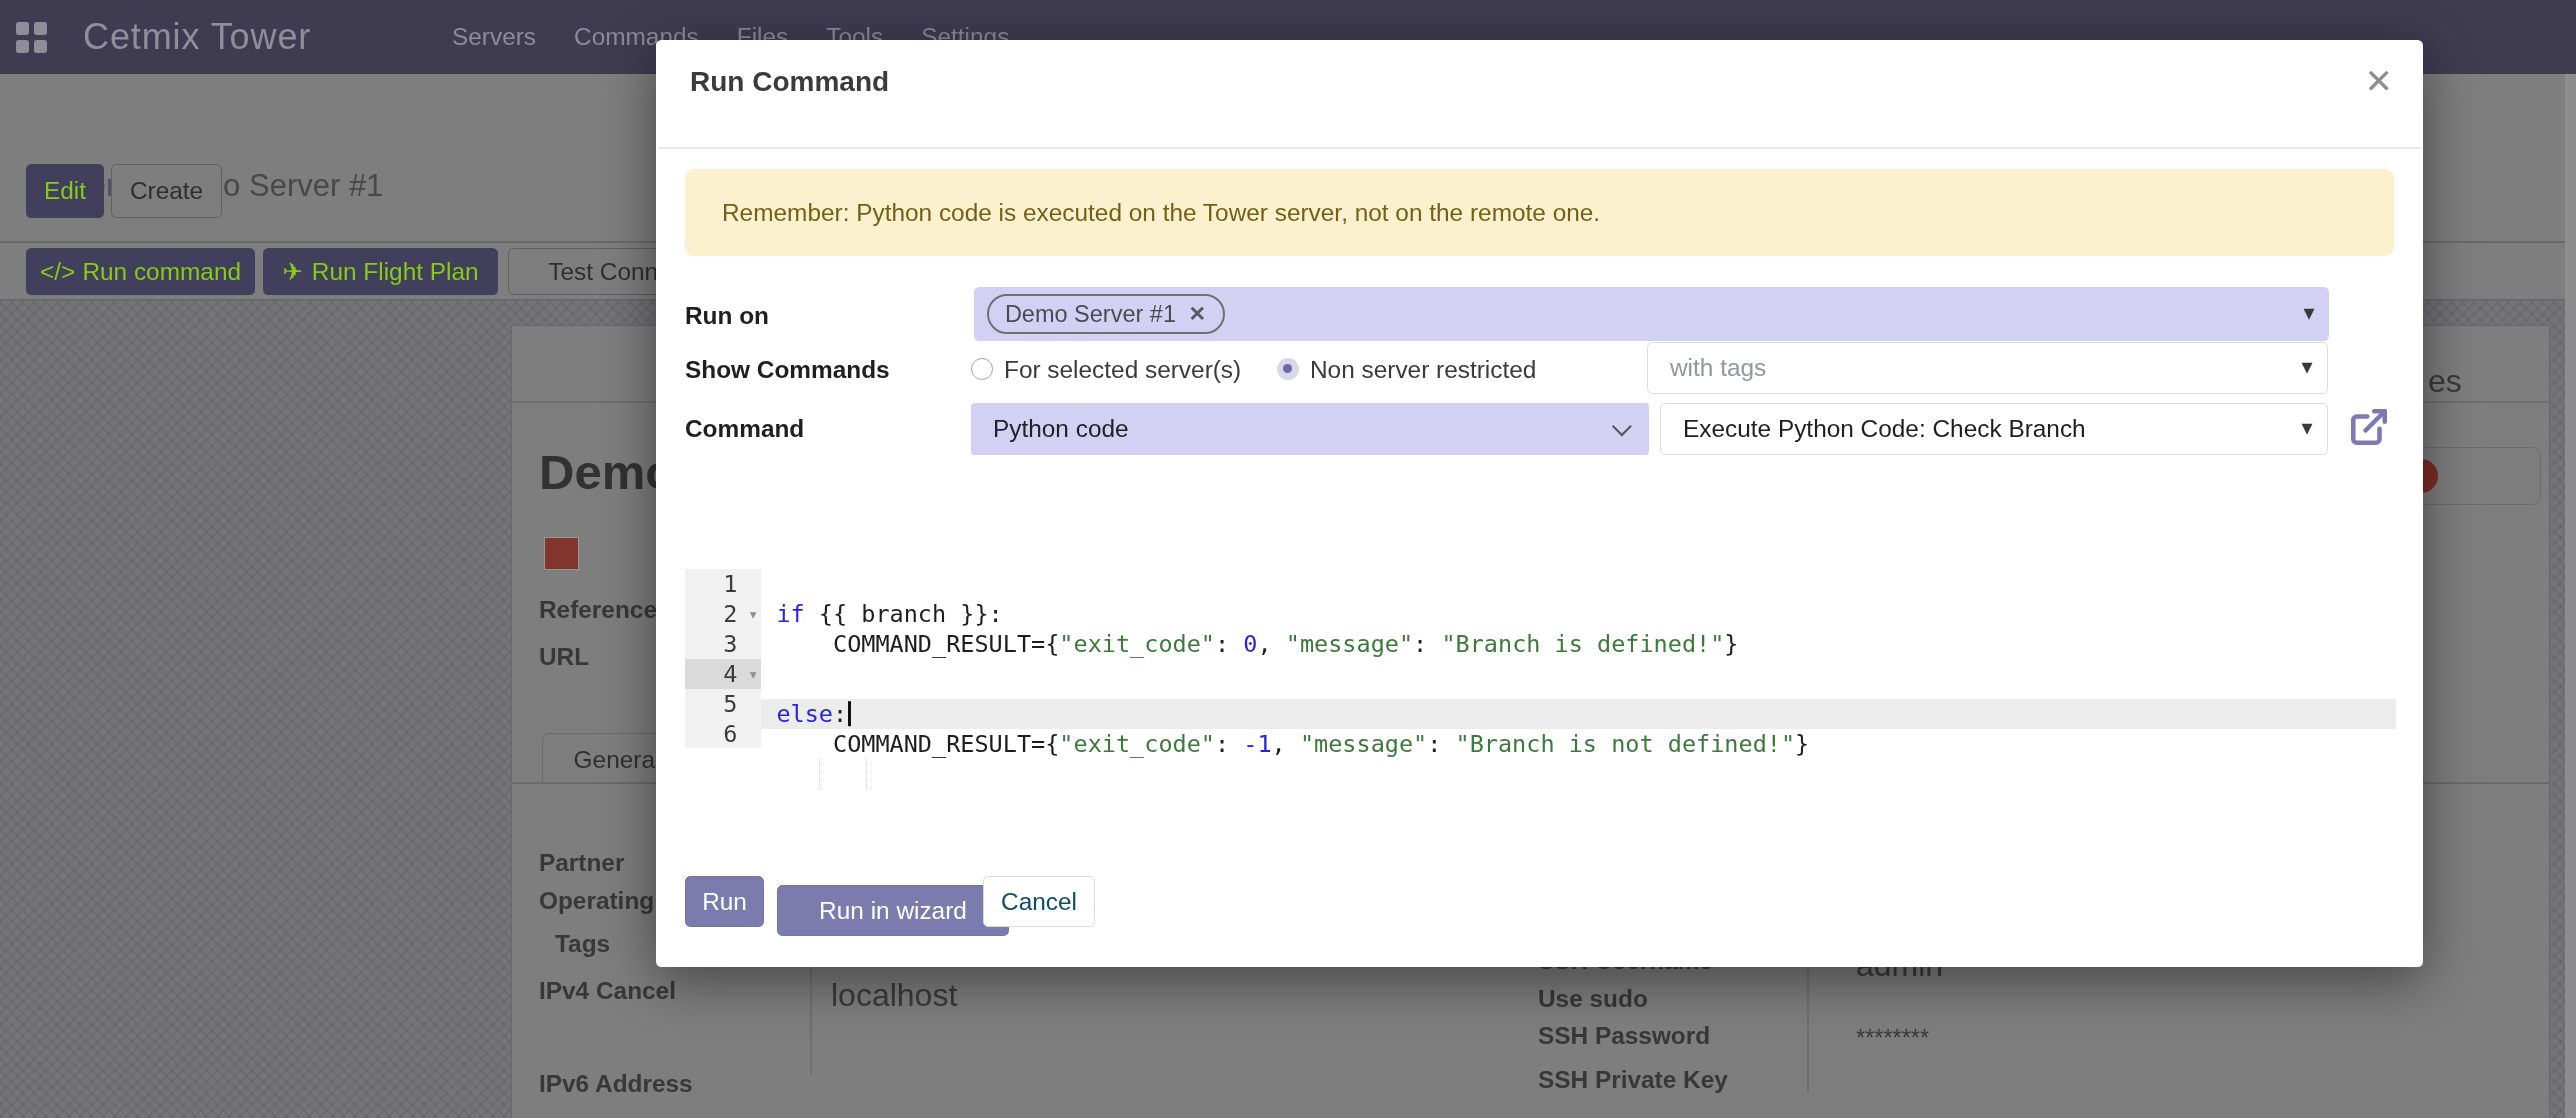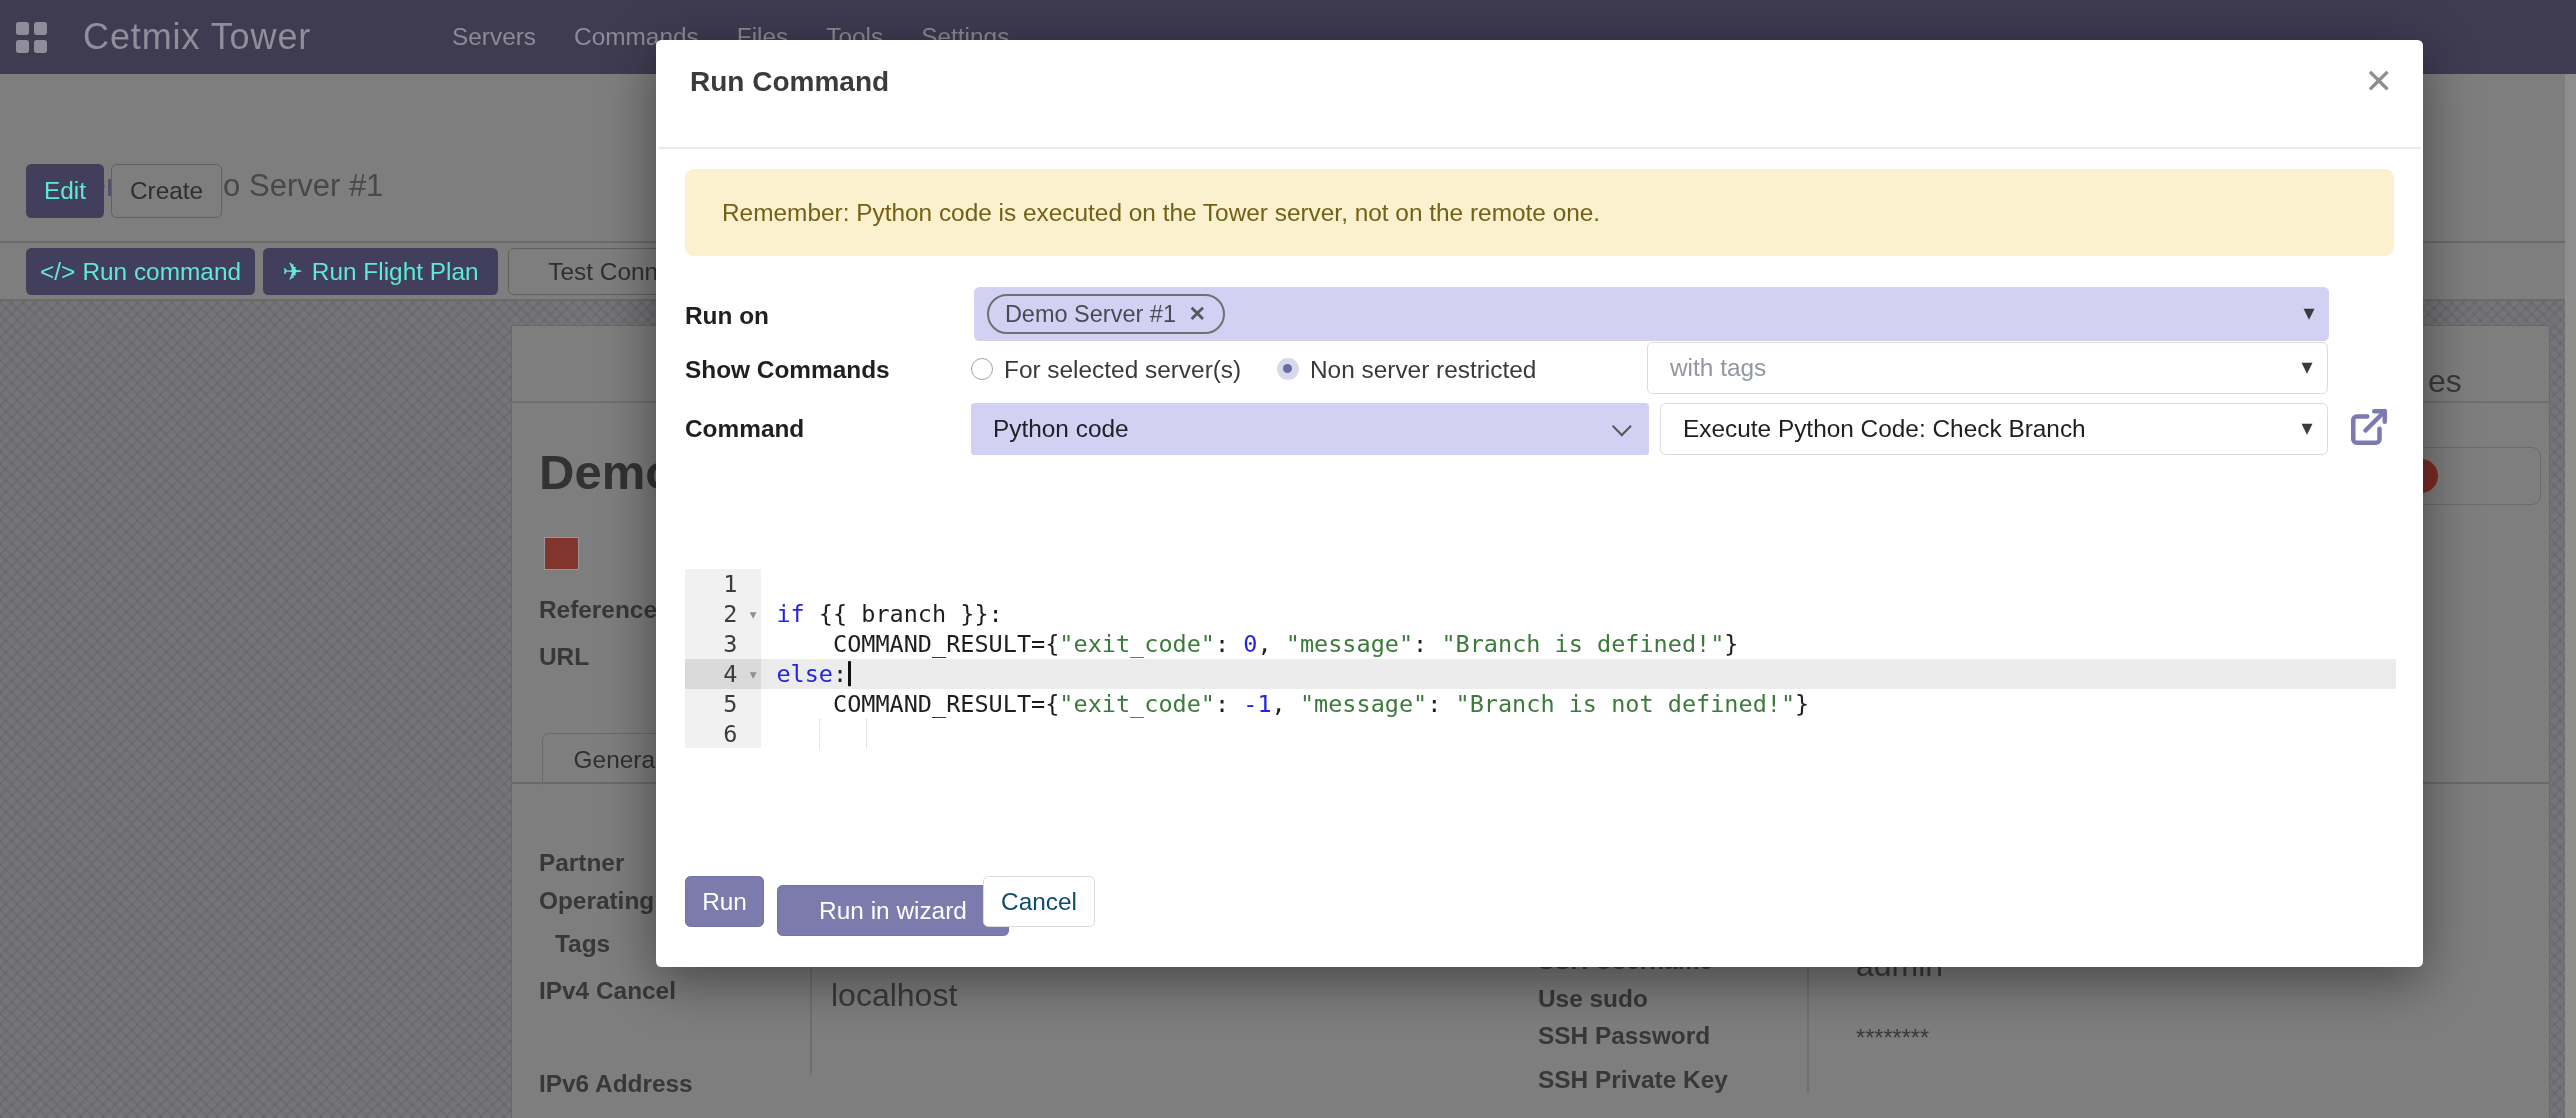--- a/index.html
+++ b/index.html
@@ -18,21 +18,21 @@
   .topmenu span{font-size:24.4px;color:#8D8B97;cursor:pointer;white-space:nowrap;}
 
   .crumbbar{left:0;top:74px;width:2576px;height:167px;background:#7E7E7E;}
   .breadcrumb{left:25px;top:94px;font-size:31px;white-space:nowrap;}
   .bc-section{color:#504C69;cursor:pointer;}
   .bc-sep{color:#5A5A5A;}
   .bc-record{color:#484848;}
 
   .btn{display:flex;align-items:center;justify-content:center;border-radius:5.4px;
        font-size:24.4px;cursor:pointer;box-sizing:border-box;white-space:nowrap;}
-  .btn-dim-primary{background:#413F5B;color:#5eead4;}
+  .btn-dim-primary{background:#413F5B;color:#84cc16;}
   .btn-dim-secondary{background:#7E7E7E;border:1.8px solid #606060;color:#2F2F2F;}
 
   .hr-line{left:0;width:2576px;height:1.8px;background:#6A6A6A;}
   .actionsrow{left:0;top:243px;width:2576px;height:56px;background:#7E7E7E;}
 
   .hatch{left:0;top:301px;width:2576px;height:817px;background-color:#757479;
     background-image:
       repeating-linear-gradient(45deg, rgba(0,0,0,0.055) 0 2.7px, transparent 2.7px 8.1px),
       repeating-linear-gradient(135deg, rgba(0,0,0,0.055) 0 2.7px, transparent 2.7px 8.1px);}
   .card{left:511px;top:325px;width:2039px;height:793px;background:#7E7E7E;
@@ -97,21 +97,21 @@
           font-family:"DejaVu Sans Mono",monospace;font-size:23.5px;}
   .gutter{position:absolute;left:0;top:0;width:76px;height:179px;background:#F1F1F1;}
   .gut-row{position:relative;height:30px;line-height:30px;text-align:right;
            padding-right:23.5px;color:#3C3C3C;box-sizing:border-box;}
   .gut-row.active{background:#DADADA;}
   .fold{position:absolute;right:4.5px;top:0.9px;font-size:13.5px;color:#8F8F8F;
         font-family:"Liberation Sans",sans-serif;cursor:pointer;}
   .code-area{position:absolute;left:76px;top:0;width:1635px;height:179px;cursor:text;}
   .code-line{position:relative;height:30px;line-height:30px;padding-left:15.4px;
              white-space:pre;color:#1E1E1E;}
-  .code-line.active{background:#ECECEC;}
+  .code-line.active{background:#ECECEC;margin-top:40px;}
   .code-line span{white-space:pre;}
   .tk-kw{color:#2525E0;}
   .tk-str{color:#3C7A3C;}
   .tk-num{color:#2525E0;}
   .cursorbar{display:inline-block;width:2.7px;height:25px;background:#101010;
              vertical-align:middle;margin-left:0.9px;transform:translateY(-1.8px);}
   .iguide{position:absolute;top:0;height:30px;width:0;border-left:1.8px dotted #D3D3D3;}
 
   .btn-primary{background:#7C7BAD;color:#FFFFFF;border:1.8px solid #7473A4;}
   .btn-plain{background:#FFF;border:1.8px solid #DBDBDB;color:#0c4a6e;}

